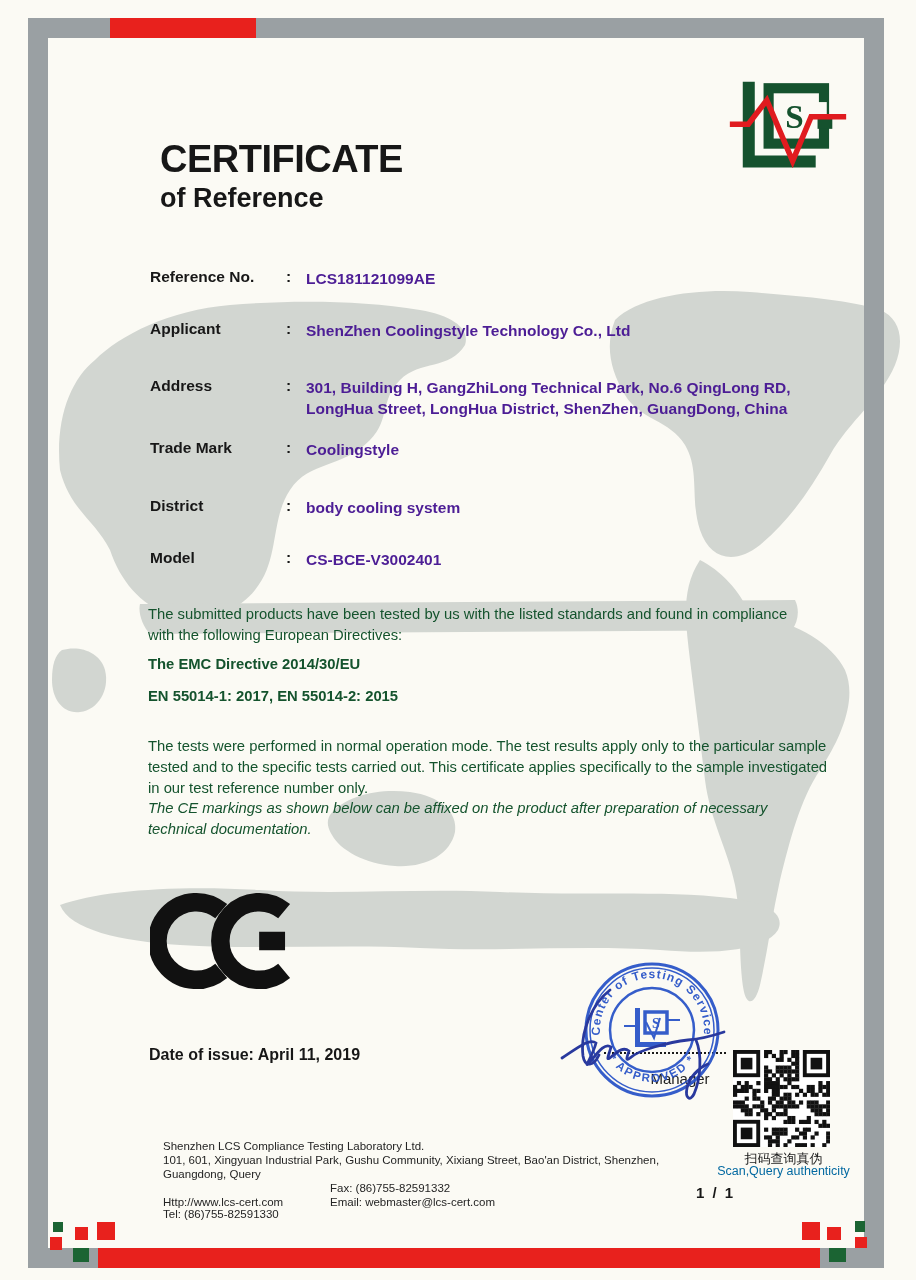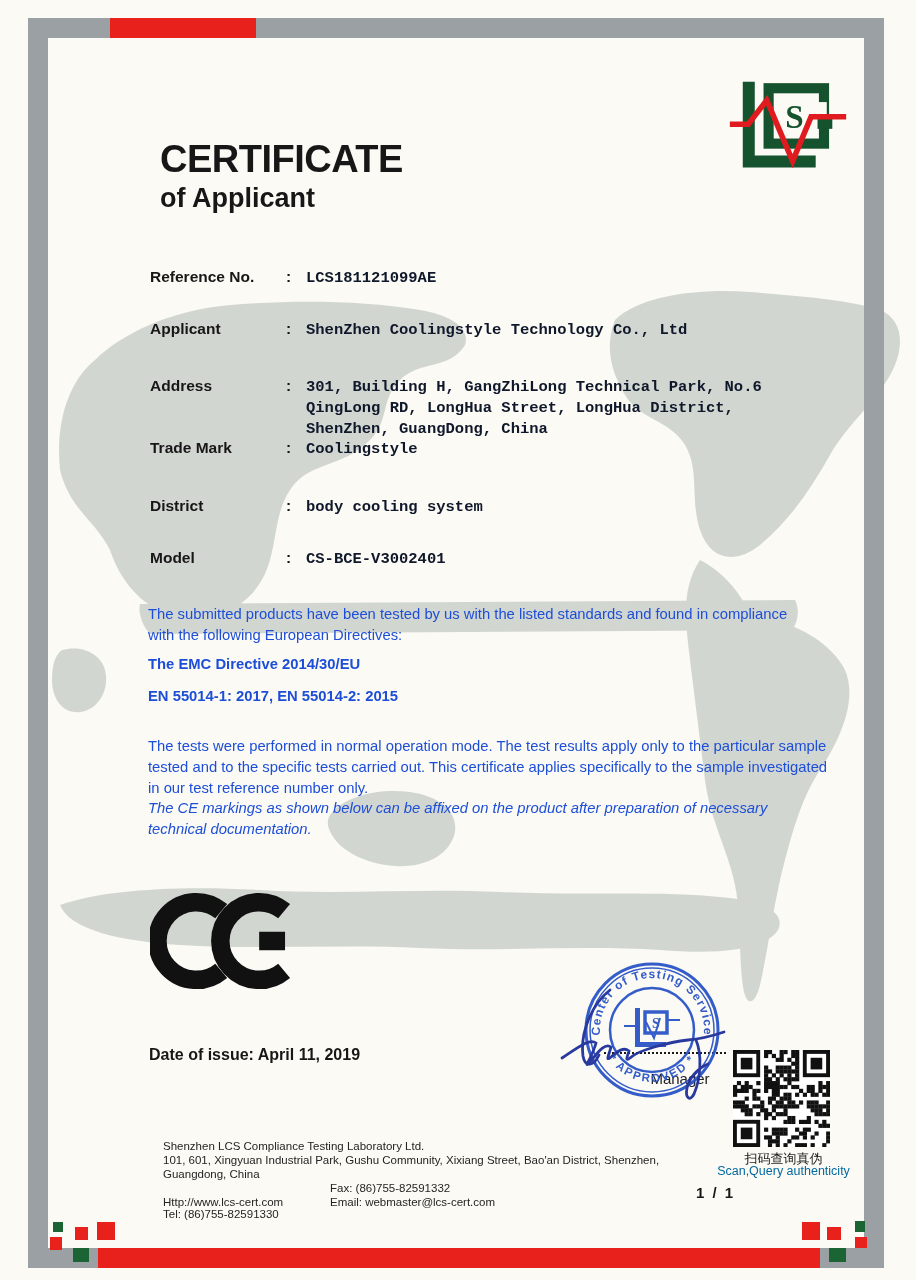--- a/index.html
+++ b/index.html
@@ -14,23 +14,23 @@
   .frame.red{background:#e8211d;}
   .sq{position:absolute;}
   .sq.red{background:#e8211d;}
   .sq.green{background:#1b6433;}
   
   .title{font-size:38px;font-weight:bold;color:#171717;letter-spacing:-0.5px;}
   .subtitle{font-size:27px;font-weight:bold;color:#171717;margin-top:2px;}
   
   .f-label{position:absolute;left:150px;width:135px;font-size:15.5px;font-weight:bold;color:#171717;}
   .f-colon{position:absolute;left:286px;font-size:15.5px;font-weight:bold;color:#171717;}
-  .f-value{position:absolute;left:306px;width:510px;font-size:15.5px;font-weight:bold;color:#0f172a;line-height:21px;font-family:Liberation Mono, monospace;}
+  .f-value{position:absolute;left:306px;width:510px;font-size:15.5px;font-weight:bold;color:#4c1d95;line-height:21px;}
   
-  .para{position:absolute;left:148px;width:665px;font-size:14.8px;color:#1d4ed8;line-height:21px;}
+  .para{position:absolute;left:148px;width:665px;font-size:14.8px;color:#14532d;line-height:21px;}
   .para.bold{font-weight:bold;}
   
   .foot{position:absolute;left:163px;font-size:11.5px;color:#242424;white-space:nowrap;}
   .qr-cap1{position:absolute;left:706px;top:1150px;width:155px;text-align:center;font-size:13px;font-weight:normal;color:#1c1c1c;}
   .qr-cap2{position:absolute;left:686px;top:1164px;width:195px;text-align:center;font-size:12.5px;color:#0369a1;}
   .pageno{position:absolute;left:696px;top:1184px;font-size:15px;font-weight:bold;letter-spacing:2px;color:#171717;}
   .dateline{position:absolute;left:149px;top:1046px;font-size:16px;font-weight:bold;color:#171717;}
   .dotline{position:absolute;left:604px;top:1052px;width:122px;border-bottom:2.5px dotted #1a1a1a;}
   .manager{position:absolute;left:630px;top:1070px;width:100px;text-align:center;font-size:15px;color:#222;}
   #qr-box{position:absolute;left:733px;top:1050px;width:97px;height:97px;}
@@ -82,21 +82,21 @@
         <rect x="44" y="13" width="60" height="60" fill="none" stroke="#15522e" stroke-width="11"></rect>
         <rect x="97" y="46" width="16" height="11" fill="#15522e"></rect>
         <rect x="95" y="28" width="12" height="13" fill="#fbfaf4"></rect>
         <text x="72" y="56" font-size="36" font-weight="bold" fill="#15522e" text-anchor="middle" font-family="Liberation Serif, serif">S</text>
         <path d="M2,52 H22 L42,26 L70,92 L90,44 H128" fill="none" stroke="#e01b1f" stroke-width="6"></path>
       </svg>
     </div>
 
     <div class="abs" style="left:160px;top:138px;">
       <div class="title">CERTIFICATE</div>
-      <div class="subtitle">of Applicant</div>
+      <div class="subtitle">of Reference</div>
     </div>
 
     <div class="f-label" style="top:268px;">Reference No.</div>
     <div class="f-colon" style="top:268px;">:</div>
     <div class="f-value" style="top:268px;">LCS181121099AE</div>
 
     <div class="f-label" style="top:320px;">Applicant</div>
     <div class="f-colon" style="top:320px;">:</div>
     <div class="f-value" style="top:320px;">ShenZhen Coolingstyle Technology Co., Ltd</div>
 
@@ -395,20 +395,20 @@
           <rect x="0" y="69.84" width="27.16" height="27.16" fill="#111"></rect>
           <rect x="3.88" y="73.72" width="19.4" height="19.4" fill="#fff"></rect>
           <rect x="7.76" y="77.6" width="11.64" height="11.64" fill="#111"></rect>
         </svg></div>
     <div class="qr-cap1">扫码查询真伪</div>
     <div class="qr-cap2">Scan,Query authenticity</div>
     <div class="pageno">1 / 1</div>
 
     <div class="foot" style="top:1140px;">Shenzhen LCS Compliance Testing Laboratory Ltd.</div>
     <div class="foot" style="top:1154px;">101, 601, Xingyuan Industrial Park, Gushu Community, Xixiang Street, Bao'an District, Shenzhen,</div>
-    <div class="foot" style="top:1168px;">Guangdong, China</div>
+    <div class="foot" style="top:1168px;">Guangdong, Query</div>
     <div class="foot" style="top:1208px;">Tel: (86)755-82591330</div>
     <div class="foot" style="top:1182px;left:330px;">Fax: (86)755-82591332</div>
     <div class="foot" style="top:1196px;">Http://www.lcs-cert.com</div>
     <div class="foot" style="top:1196px;left:330px;">Email: webmaster@lcs-cert.com</div>
 
   </div>
 </div>
 
 </body></html>

